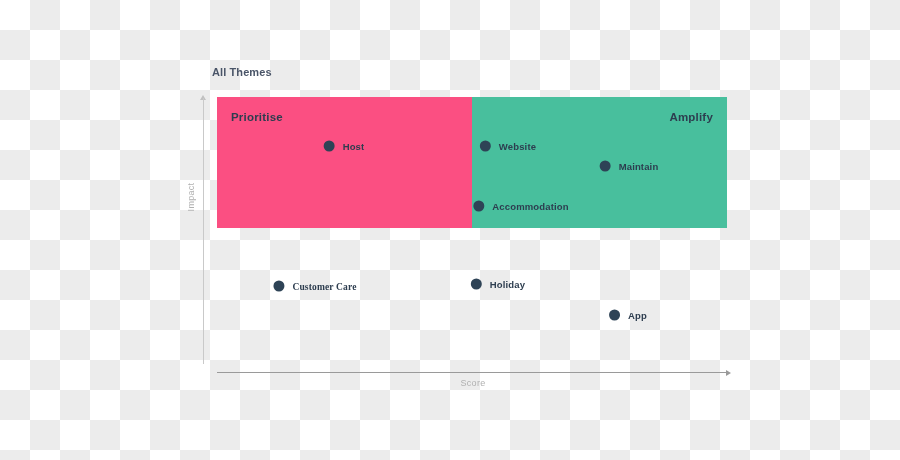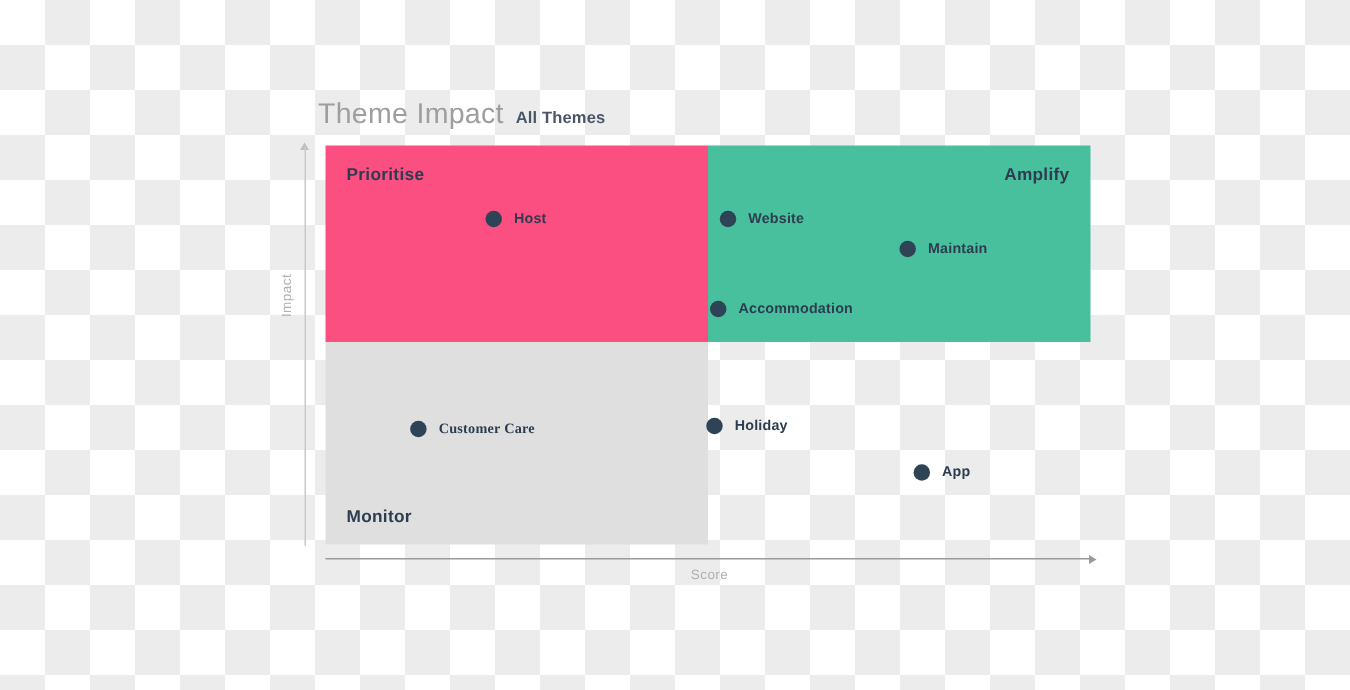--- a/index.html
+++ b/index.html
@@ -166,21 +166,20 @@
   }
 </style>
 </head>
 <body>
 
 <div id="checker"></div>
 
 <div id="stage">
 
   <div id="title-row">
-    <span id="chart-title">Theme Impact</span>
     <span id="chart-subtitle">All Themes</span>
   </div>
 
   <div id="y-axis-arrow"></div>
   <div id="y-axis-line"></div>
   <div id="x-axis-line"></div>
   <div id="x-axis-arrow"></div>
 
   <div id="y-axis-label">Impact</div>
   <div id="x-axis-label">Score</div>
@@ -188,23 +187,20 @@
   <div id="plot">
 
     <div class="quadrant" id="q-prioritise" style="background: rgb(251, 79, 130);">
       <span class="quad-label ql-tl">Prioritise</span>
     </div>
 
     <div class="quadrant" id="q-amplify" style="background: rgb(72, 191, 157);">
       <span class="quad-label ql-tr">Amplify</span>
     </div>
 
-    <div class="quadrant" id="q-monitor" style="background: rgb(223, 223, 223);">
-      <span class="quad-label ql-bl">Monitor</span>
-    </div>
 
 
     <div id="points-layer">
         <div class="point" style="left: 127px; top: 49px;">
           <span class="dot" style="background: rgb(46, 67, 86);"></span>
           <span class="plabel" style="color: rgb(45, 61, 79);">Host</span>
         </div>
         <div class="point" style="left: 291px; top: 49px;">
           <span class="dot" style="background: rgb(46, 67, 86);"></span>
           <span class="plabel" style="color: rgb(45, 61, 79);">Website</span>

